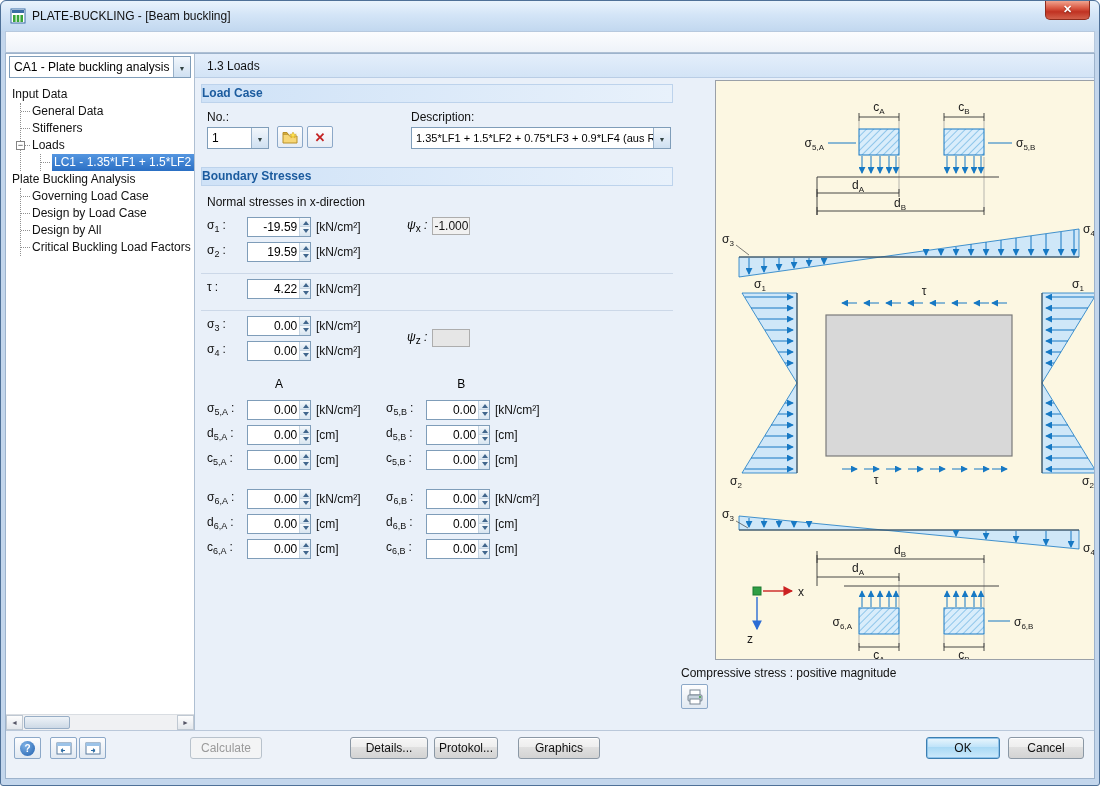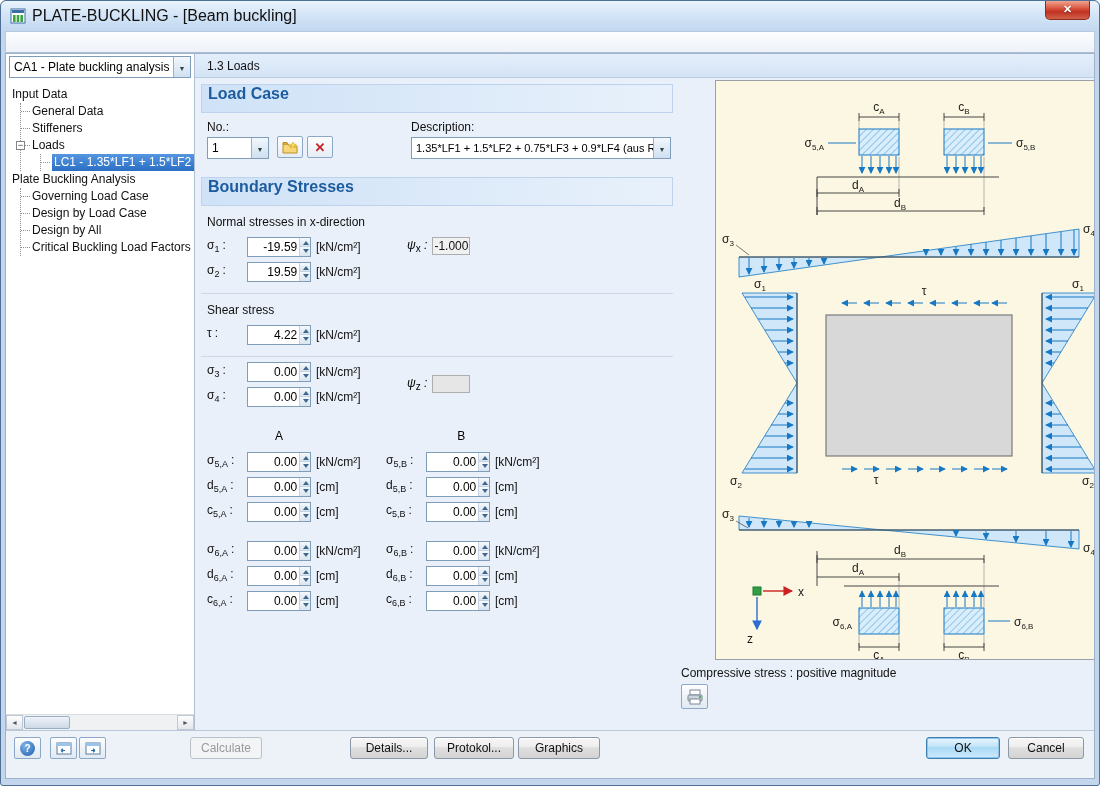--- a/index.html
+++ b/index.html
@@ -4,21 +4,21 @@
 <style>
   * { box-sizing: border-box; margin: 0; padding: 0; }
   html,body { width:1100px; height:786px; font-family:"Liberation Sans",sans-serif; }
   #window { position:relative; width:1100px; height:786px; background:#c3d6ec;
             border:1px solid #4e7097; border-radius:6px 6px 3px 3px; overflow:hidden; }
 
   
   .titlebar { position:absolute; top:0; left:0; right:0; height:30px;
     background:linear-gradient(180deg,#e9f3fc 0%,#d4e5f7 45%,#c2d8ef 100%);
     border-radius:6px 6px 0 0; display:flex; align-items:center; padding-left:9px; }
-  .titlebar .ttext { font-size:16px; color:#111; margin-left:6px; }
+  .titlebar .ttext { font-size:12px; color:#111; margin-left:6px; }
   .closebtn { position:absolute; top:0; right:9px; width:45px; height:19px;
     background:linear-gradient(180deg,#f0a38e 0%,#d95842 40%,#c03222 60%,#d2604b 100%);
     border:1px solid #8e2c1d; border-top:none; border-radius:0 0 5px 5px;
     color:#fff; font-size:11px; font-weight:bold; text-align:center; line-height:17px;
     text-shadow:0 1px 1px #7a1f12; cursor:default; }
 
   
   .menubar { position:absolute; top:30px; left:4px; right:4px; height:22px;
     background:linear-gradient(#fcfdfe,#eef3f9); border:1px solid #b7c9de; border-bottom:1px solid #aebfd4;
     display:flex; align-items:center; padding-left:6px; }
@@ -55,23 +55,23 @@
   .sthumb { width:46px; height:13px; margin:1px 0 0 1px;
     background:linear-gradient(#eef3f8,#cdd9e6); border:1px solid #98aec6; border-radius:2px; }
 
   
   .main { position:absolute; left:189px; top:0; right:0; bottom:48px; }
   .main-header { height:24px; background:linear-gradient(#e4eefb,#d3e4f6);
     border-bottom:1px solid #b9cde5; font-size:12px; line-height:24px; padding-left:12px; color:#111; }
   .main-body { position:absolute; top:24px; left:0; right:0; bottom:0; background:#e9f0f9; overflow:hidden; }
 
   .form { position:absolute; left:6px; top:6px; width:472px; }
-  .band { height:29px; background:linear-gradient(90deg,#cfe2f7,#e8f1fb);
-    border:1px solid #bdd3ec; color:#1b5b9e; font-weight:bold; font-size:16px;
-    line-height:17px; padding-left:6px; }
+  .band { height:19px; background:linear-gradient(90deg,#cfe2f7,#e8f1fb);
+    border:1px solid #bdd3ec; color:#1b5b9e; font-weight:bold; font-size:12px;
+    line-height:17px; }
   .lc-block { position:relative; height:64px; }
   .slabel { position:absolute; font-size:12px; color:#111; }
   .seclabel { font-size:12px; color:#111; margin:9px 0 5px 6px; }
   .hr { border-top:1px solid #ccd8e8; margin:9px 0 2px 0; }
 
   .frow { display:flex; align-items:center; height:25px; position:relative; padding-left:6px; }
   .lbl { width:40px; font-size:12px; color:#111; }
   .lbl i { font-style:normal; }
   .lbl sub, .slabel sub { font-size:9px; }
   .lbl .c { margin-left:3px; }
@@ -85,21 +85,21 @@
     border-right:3px solid transparent; }
   .sb.up::after { top:3px; border-bottom:4px solid #41668c; }
   .sb.dn::after { top:2px; border-top:4px solid #41668c; }
   .unit { width:60px; margin-left:5px; font-size:12px; color:#111; }
   .bcol { margin-left:10px; }
   .psiw { position:absolute; left:206px; top:3px; display:flex; align-items:center; }
   .psiw .plbl { font-size:12px; margin-right:5px; }
   .psibox { width:38px; height:18px; border:1px solid #adadad; background:#f1f1f1;
     font-size:12px; text-align:center; line-height:17px; color:#111; }
   .psibox.empty { background:#e6e6e6; }
-  .abhead { height:20px; margin-top:20px; font-size:12px; }
+  .abhead { height:20px; margin-top:14px; font-size:12px; }
   .abA { display:inline-block; width:64px; margin-left:46px; text-align:center; }
   .abB { display:inline-block; width:64px; margin-left:115px; text-align:center; }
   .gap { height:14px; }
 
   .toolbtn { display:inline-flex; align-items:center; justify-content:center;
     width:26px; height:22px; border:1px solid #8ca8c8; border-radius:2px;
     background:linear-gradient(#fdfdfe,#e6edf5); }
 
   
   .diagram { position:absolute; left:484px; top:2px; width:406px; height:580px;
@@ -244,21 +244,20 @@
               <input value="19.59" style="">
               <span class="sbs">
                   <span class="sb up"></span>
                   <span class="sb dn"></span>
                 </span>
             </span>
             <span class="unit">[kN/cm²]</span>
           </div>
 
           <div class="hr"></div>
-          <div class="seclabel">Shear stress</div>
 
           <div class="frow">
             <span class="lbl"><i>τ</i><sub></sub><i class="c">:</i></span>
             <span class="spin">
               <input value="4.22" style="">
               <span class="sbs">
                   <span class="sb up"></span>
                   <span class="sb dn"></span>
                 </span>
             </span>
@@ -695,20 +694,20 @@
       </div>
       <div class="iconbtn" style="left:73px">
         <svg width="16" height="13" viewBox="0 0 16 13">
           <rect x="1" y="1" width="14" height="11" fill="#fff" stroke="#5b7da0"></rect>
           <rect x="1" y="1" width="14" height="3" fill="#9cc3e8"></rect>
           <path d="M6,8.5 L10,8.5 M10,8.5 L8,6.8 M10,8.5 L8,10.2" stroke="#2e6da4" stroke-width="1.2" fill="none"></path>
         </svg>
       </div>
       <div class="btn disabled" style="left:184px;width:72px">Calculate</div>
       <div class="btn" style="left:344px;width:78px">Details...</div>
-      <div class="btn" style="left:428px;width:80px">Protokol...</div>
+      <div class="btn" style="left:428px;width:64px">Protokol...</div>
       <div class="btn" style="left:512px;width:82px">Graphics</div>
       <div class="btn ok" style="left:920px;width:74px">OK</div>
       <div class="btn" style="left:1002px;width:76px">Cancel</div>
     </div>
 
   </div>
 </div>
 
 </body></html>

